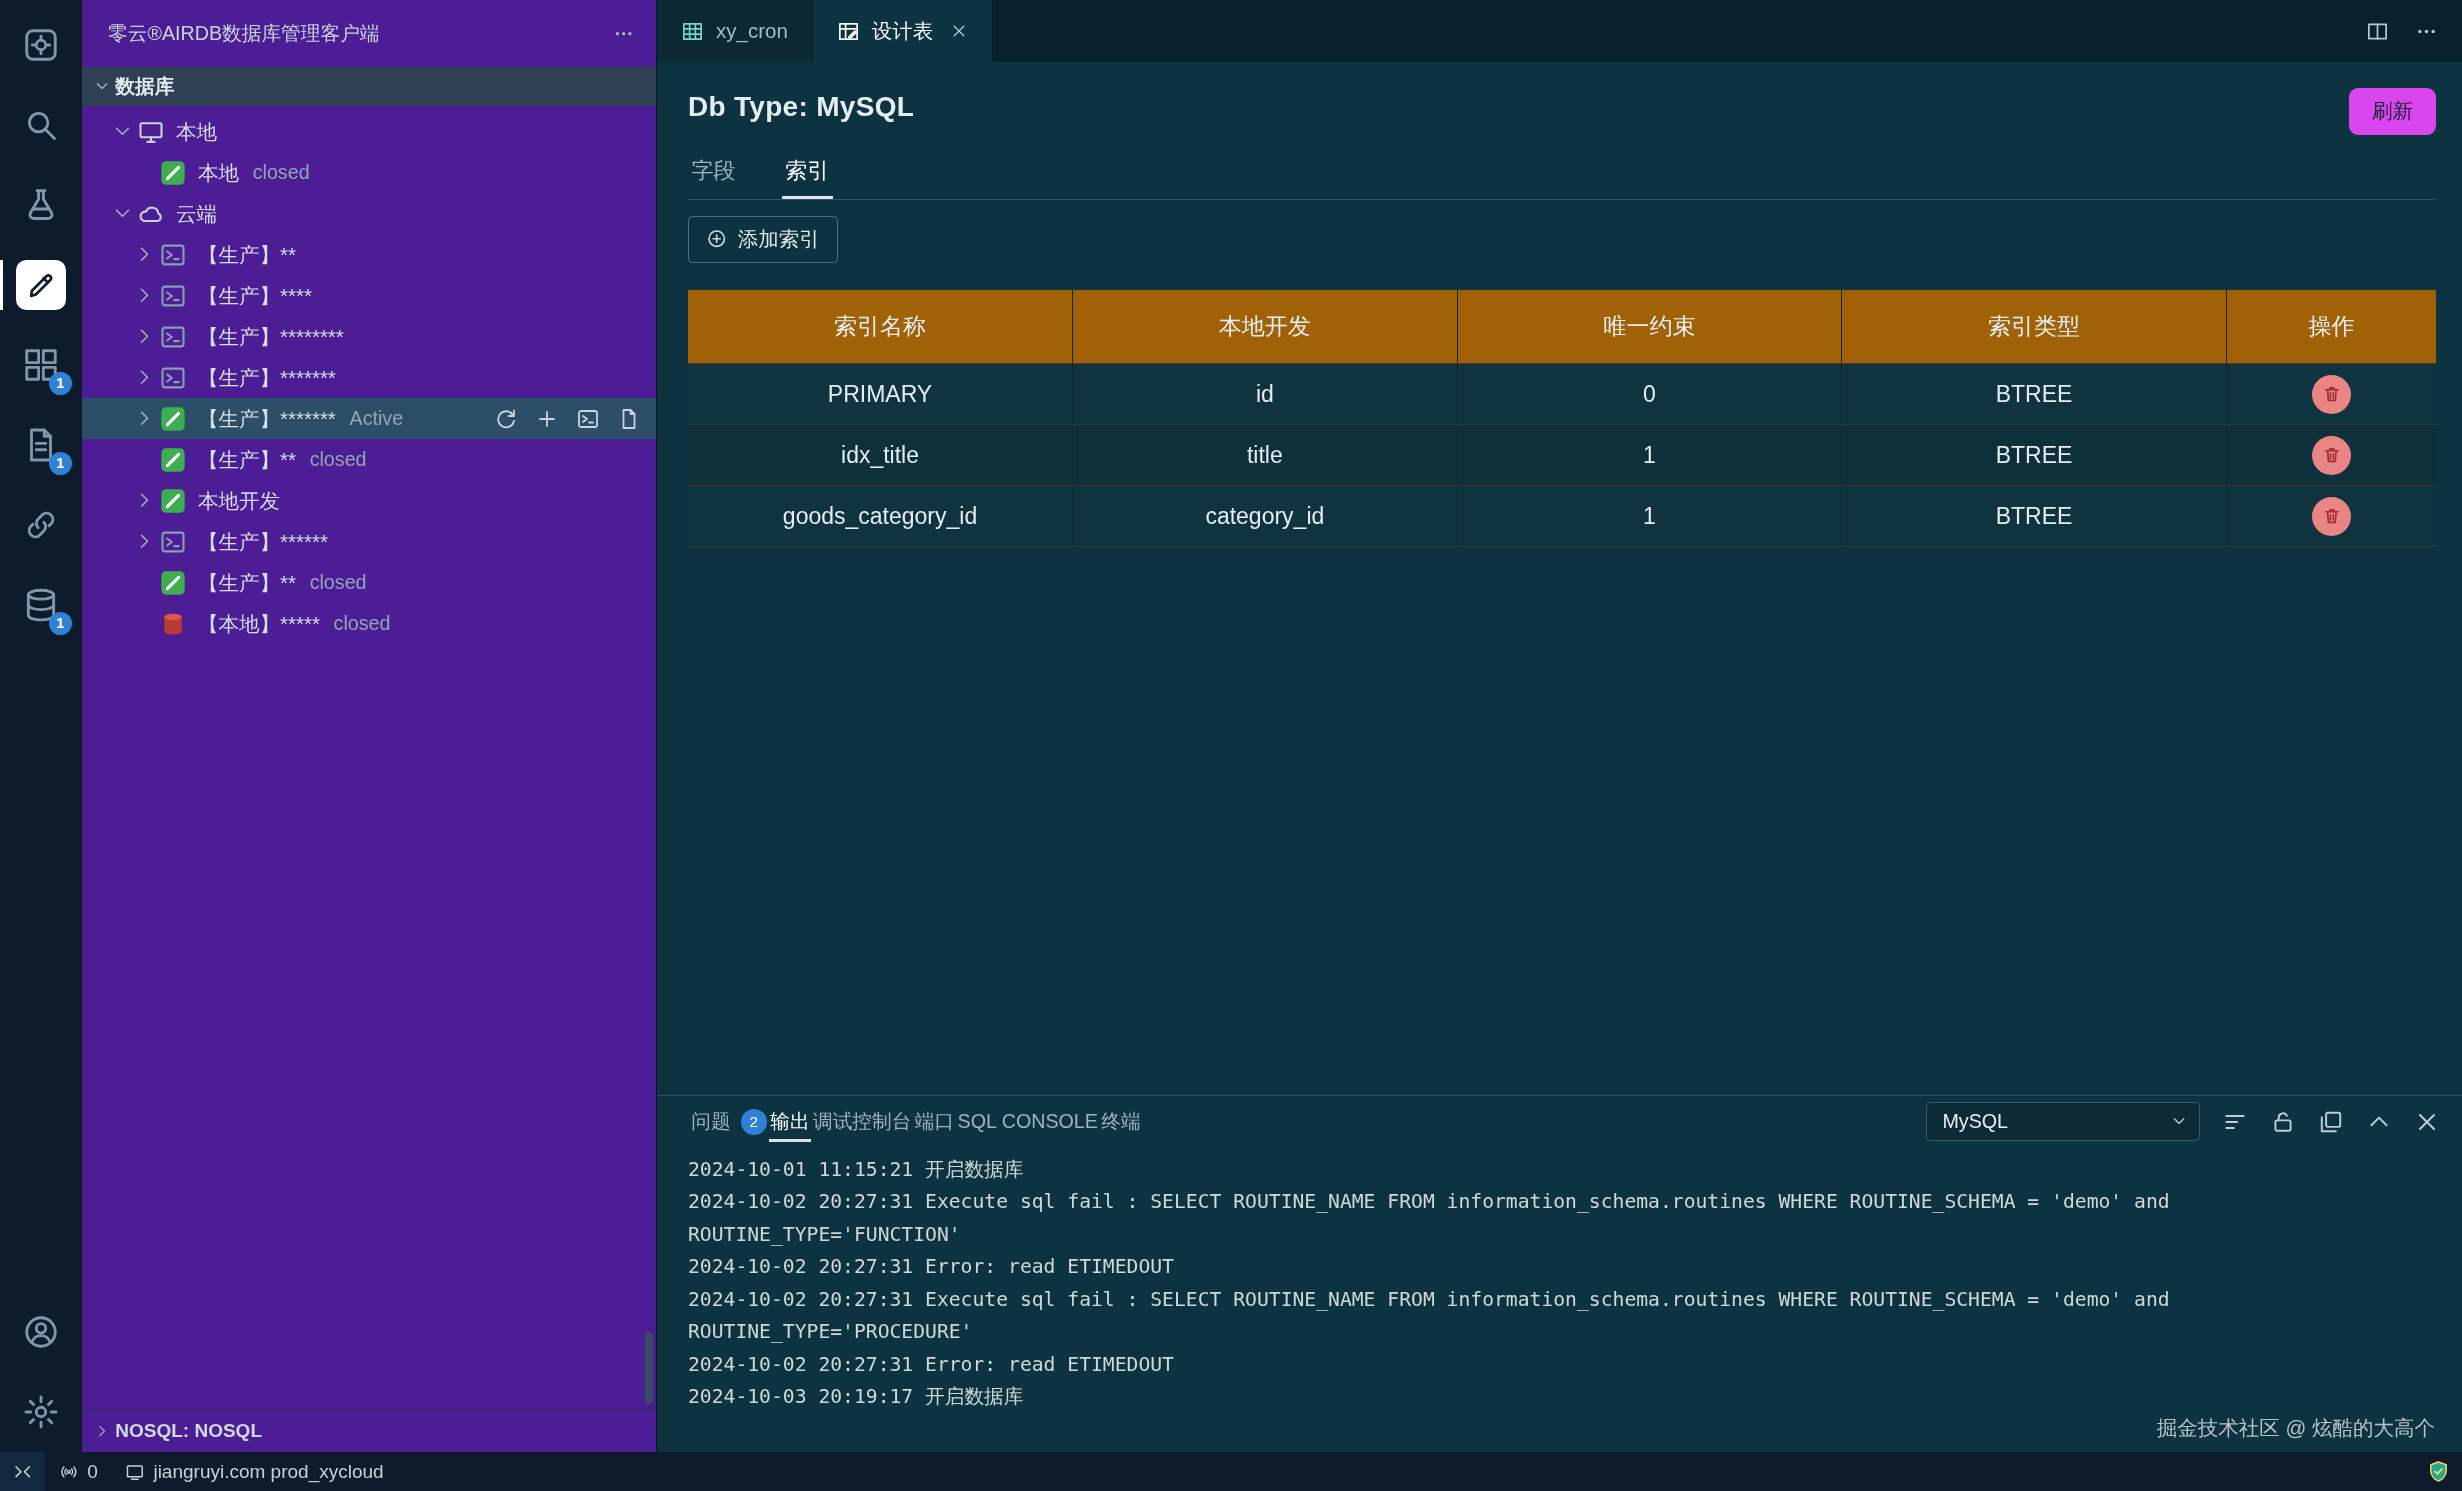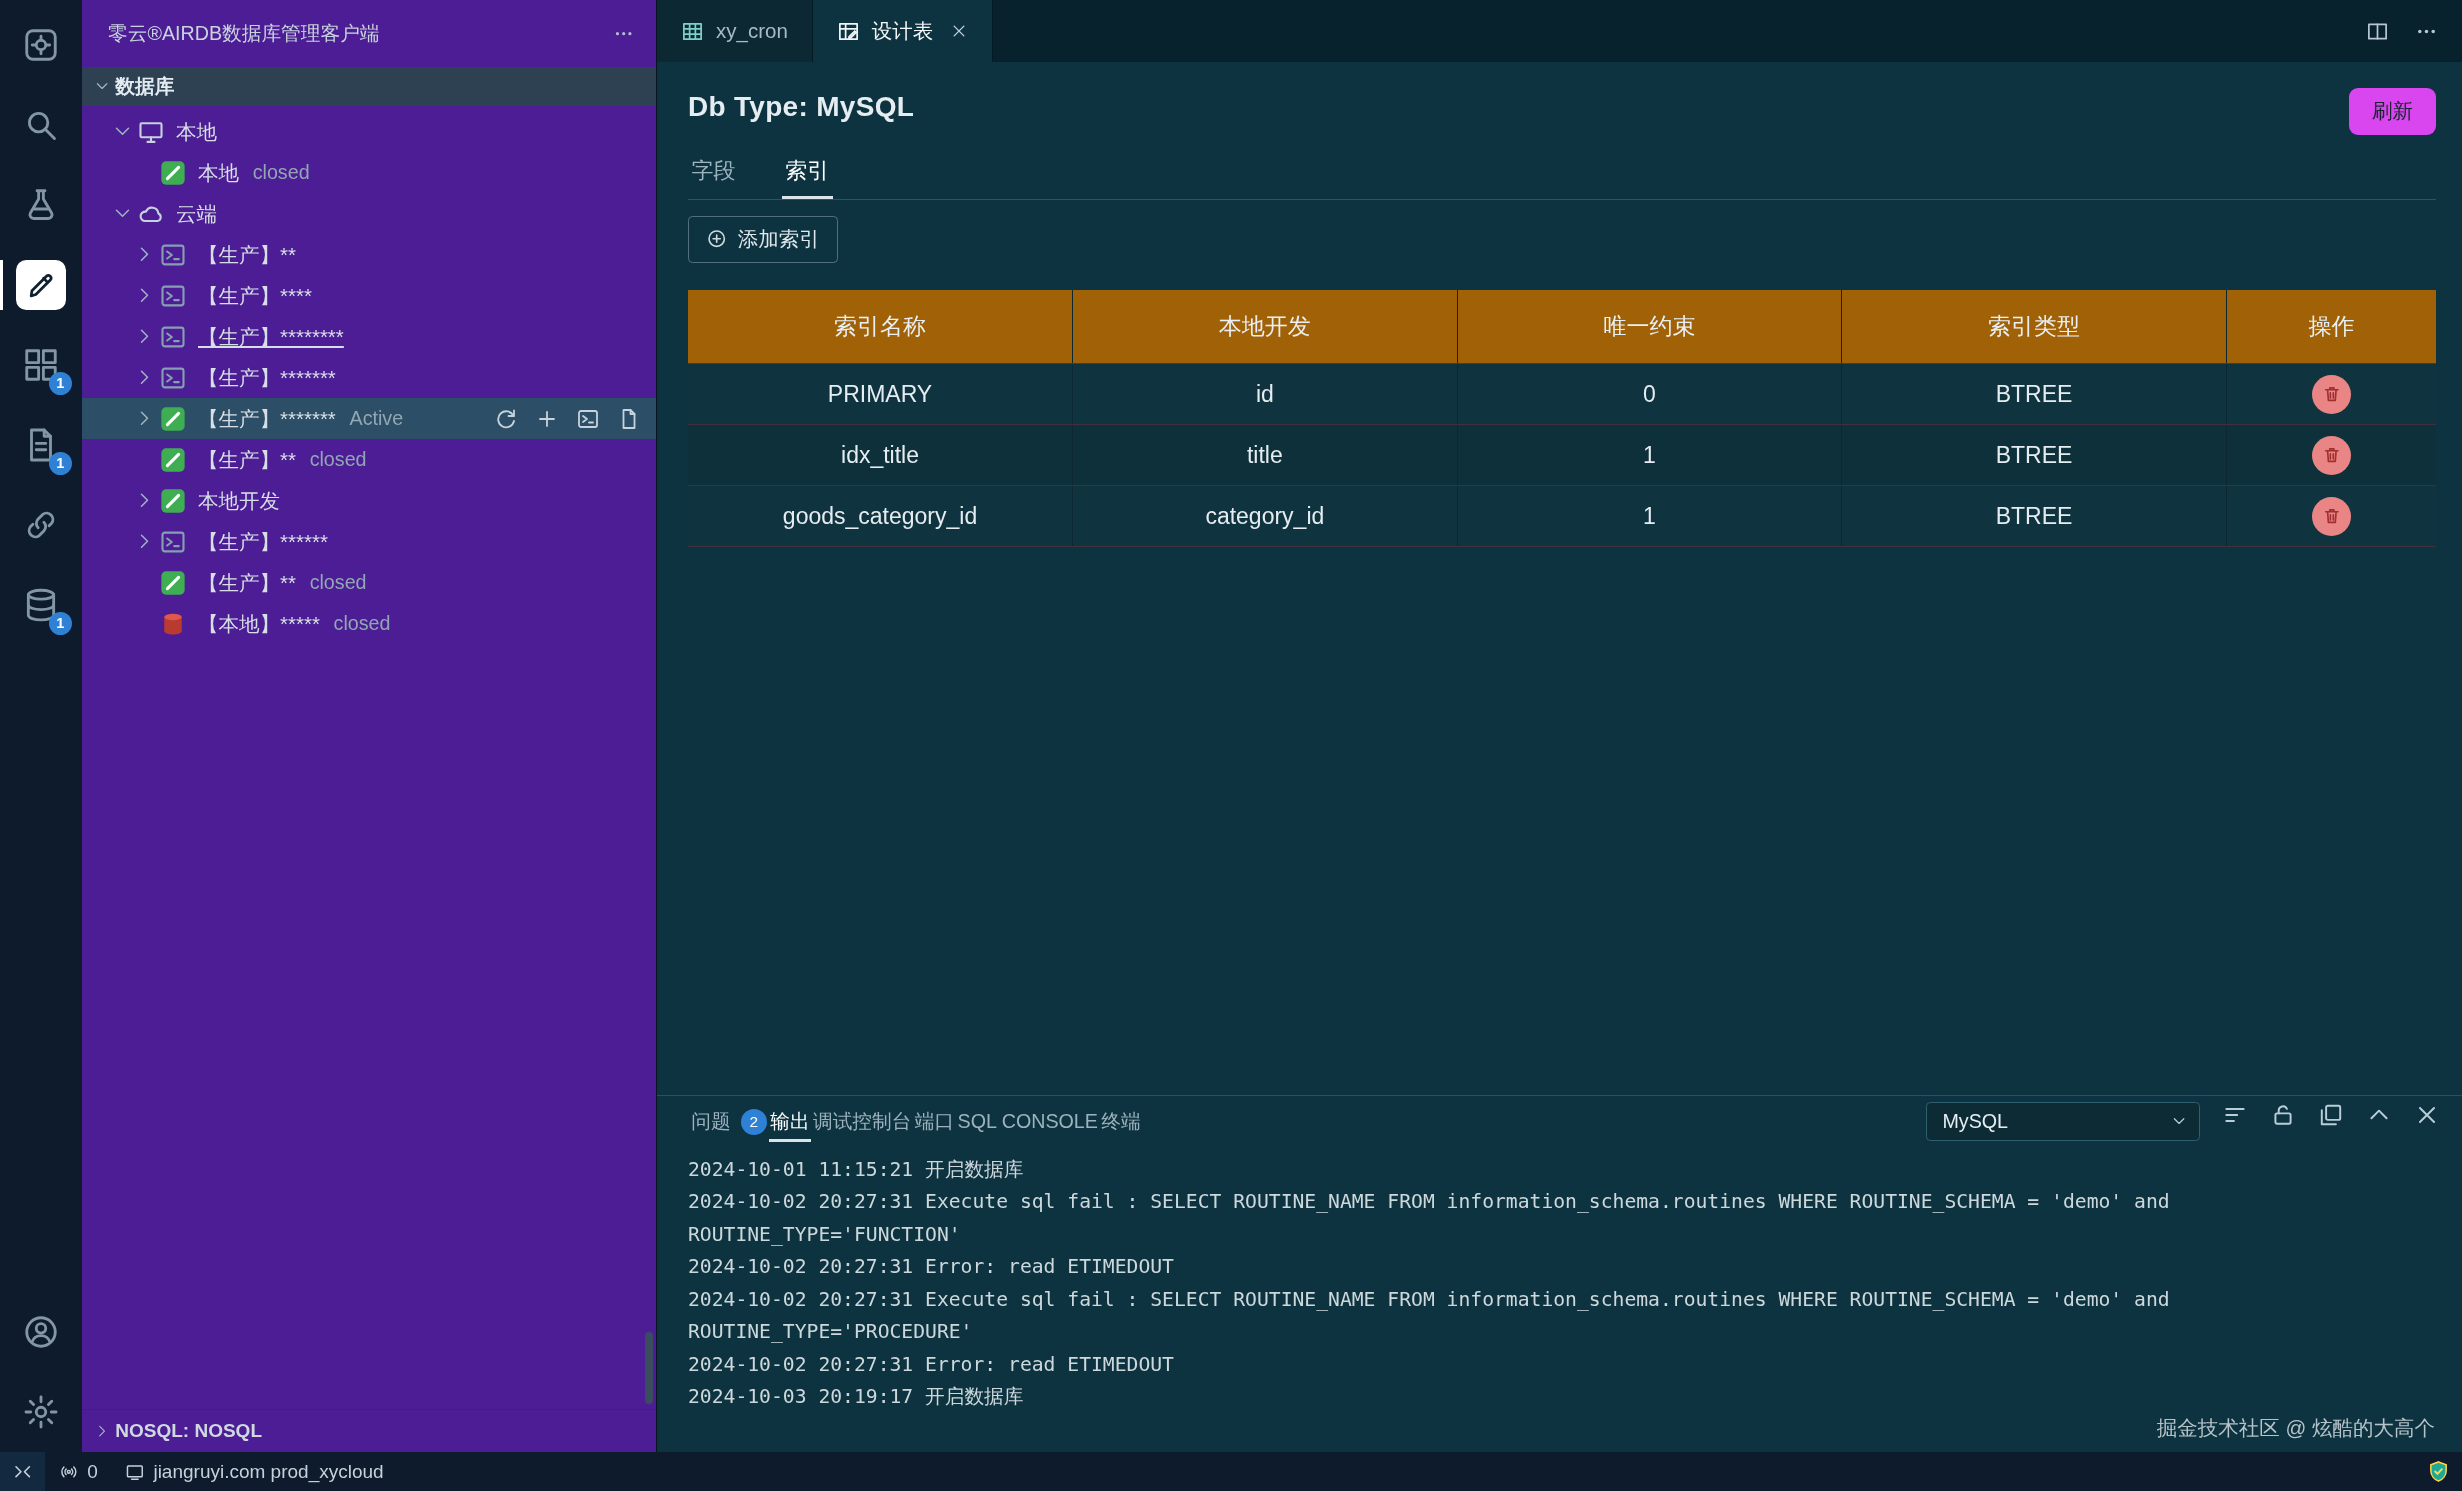--- a/index.html
+++ b/index.html
@@ -71,21 +71,21 @@
   .del-btn{width:39px;height:39px;border-radius:50%;background:#e98585;border:none;display:inline-flex;align-items:center;justify-content:center;color:#a22f2f;cursor:pointer}
 
   
   .panel{height:357px;border-top:0.9px solid #235260;position:relative;flex-shrink:0;display:flex;flex-direction:column}
   .panel-header{height:51px;display:flex;align-items:center;padding:0 22px 0 32.5px;flex-shrink:0}
   .ptabs{display:flex;align-items:center;}
   .ptab{display:flex;align-items:center;gap:10.3px;font-size:19.7px;color:#9cb2bd;position:relative;padding:12px 1.7px;cursor:pointer;white-space:nowrap}
   .ptab.active{color:#ffffff}
   .ptab.active::after{content:"";position:absolute;left:0;right:0;bottom:5.1px;height:2.6px;background:#dde4e9}
   .ptab-badge{min-width:26px;height:26px;border-radius:13px;background:#2f81d6;color:#fff;font-size:15.4px;display:flex;align-items:center;justify-content:center;padding:0 6px}
-  .panel-right{margin-left:auto;display:flex;gap:22px}
+  .panel-right{margin-left:auto;display:flex;align-items:center;gap:22px}
   .pselect{width:274px;height:39px;border:0.9px solid #30606f;background:#0c2b35;border-radius:4.3px;display:flex;align-items:center;justify-content:space-between;padding:0 12px 0 15.4px;font-size:19.7px;color:#e6edf1;cursor:pointer}
   .pselect .ic18{color:#b9ced8}
   .pico{color:#b9ced8;cursor:pointer}
   .output{flex:1;padding:6.8px 31px 0;font-family:"DejaVu Sans Mono","Liberation Mono",monospace;font-size:19.7px;line-height:32.5px;color:#cdd8dc;overflow:hidden}
   .oline{max-width:1693px;white-space:pre-wrap;word-wrap:break-word}
   .watermark{position:absolute;right:27px;bottom:10.3px;font-size:20.5px;color:#b6c3ca}
 
   
   .statusbar{height:39px;background:#0d1b2c;display:flex;align-items:center;font-size:19px;color:#c6d1da;flex-shrink:0;padding-right:12px}
   .sb-item{display:flex;align-items:center;gap:8.5px;padding:0 13.7px;height:100%;cursor:pointer}
@@ -281,21 +281,21 @@
               </svg>
             </span>
             <span class="ti term" data-icon="terminal">
               <svg viewBox="0 0 24 24" fill="none" stroke="currentColor" stroke-width="1.8" stroke-linecap="round" stroke-linejoin="round">
                 <rect x="3" y="4" width="18" height="16" rx="2"></rect>
                 <path d="M7 9l4 3-4 3M13 15.5h4"></path>
               </svg>
             </span>
             <span class="tl">【生产】****</span>
           </div>
-          <div class="tree-row" style="padding-left: 48px; text-decoration: underline;">
+          <div class="tree-row" style="padding-left: 48px;">
             <span class="tw" data-icon="chevron-right">
               <svg viewBox="0 0 24 24" fill="none" stroke="currentColor" stroke-width="1.8" stroke-linecap="round" stroke-linejoin="round">
                 <path d="M8.5 5l7 7-7 7"></path>
               </svg>
             </span>
             <span class="ti term" data-icon="terminal">
               <svg viewBox="0 0 24 24" fill="none" stroke="currentColor" stroke-width="1.8" stroke-linecap="round" stroke-linejoin="round">
                 <rect x="3" y="4" width="18" height="16" rx="2"></rect>
                 <path d="M7 9l4 3-4 3M13 15.5h4"></path>
               </svg>

